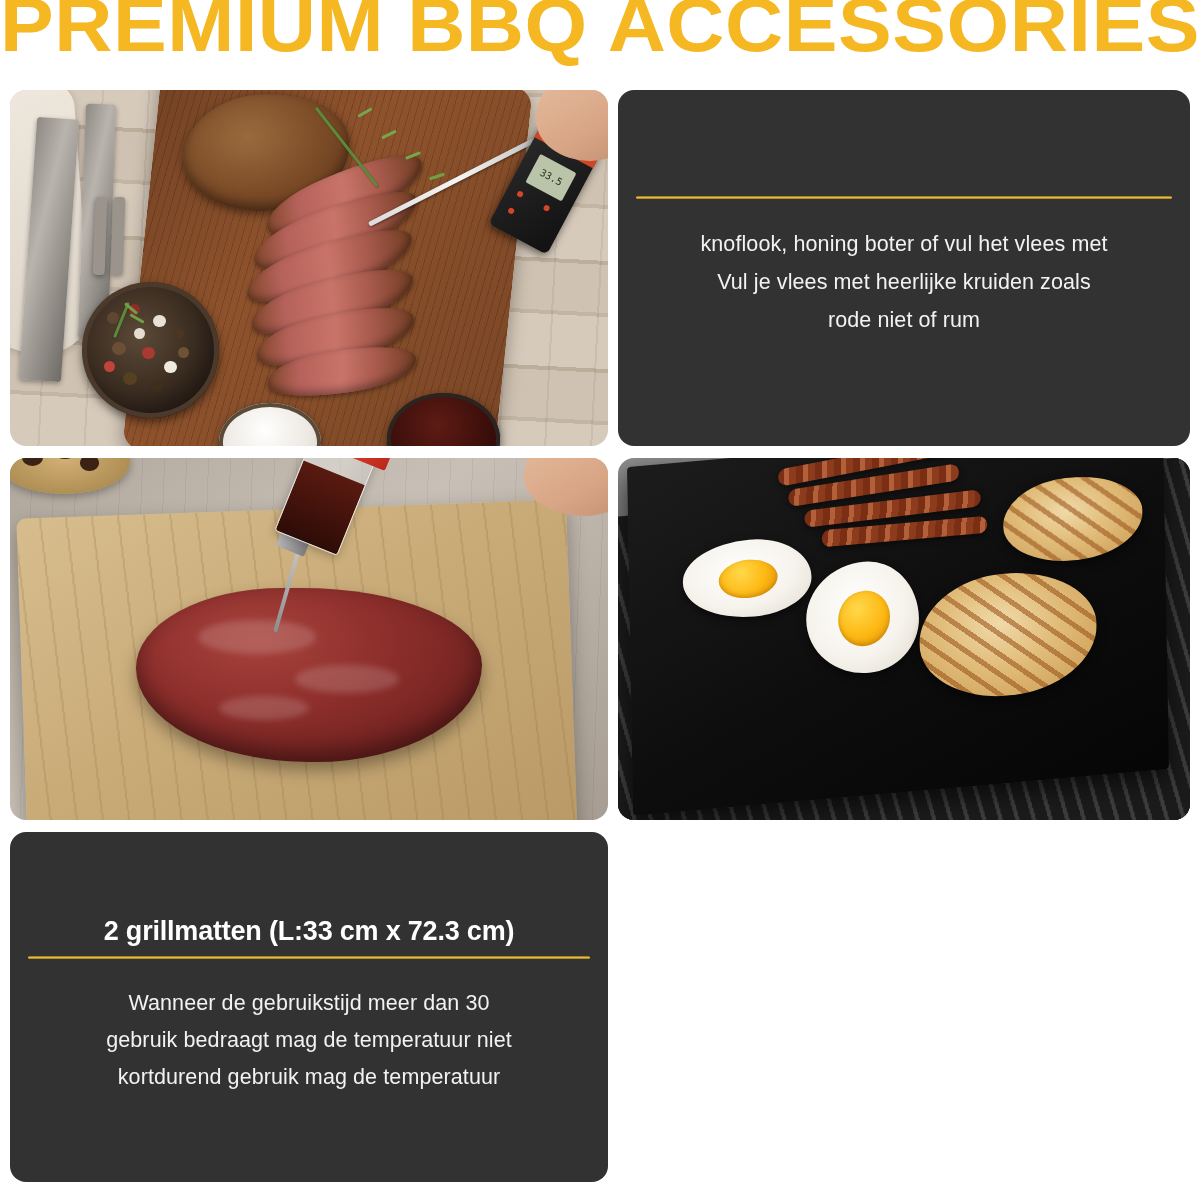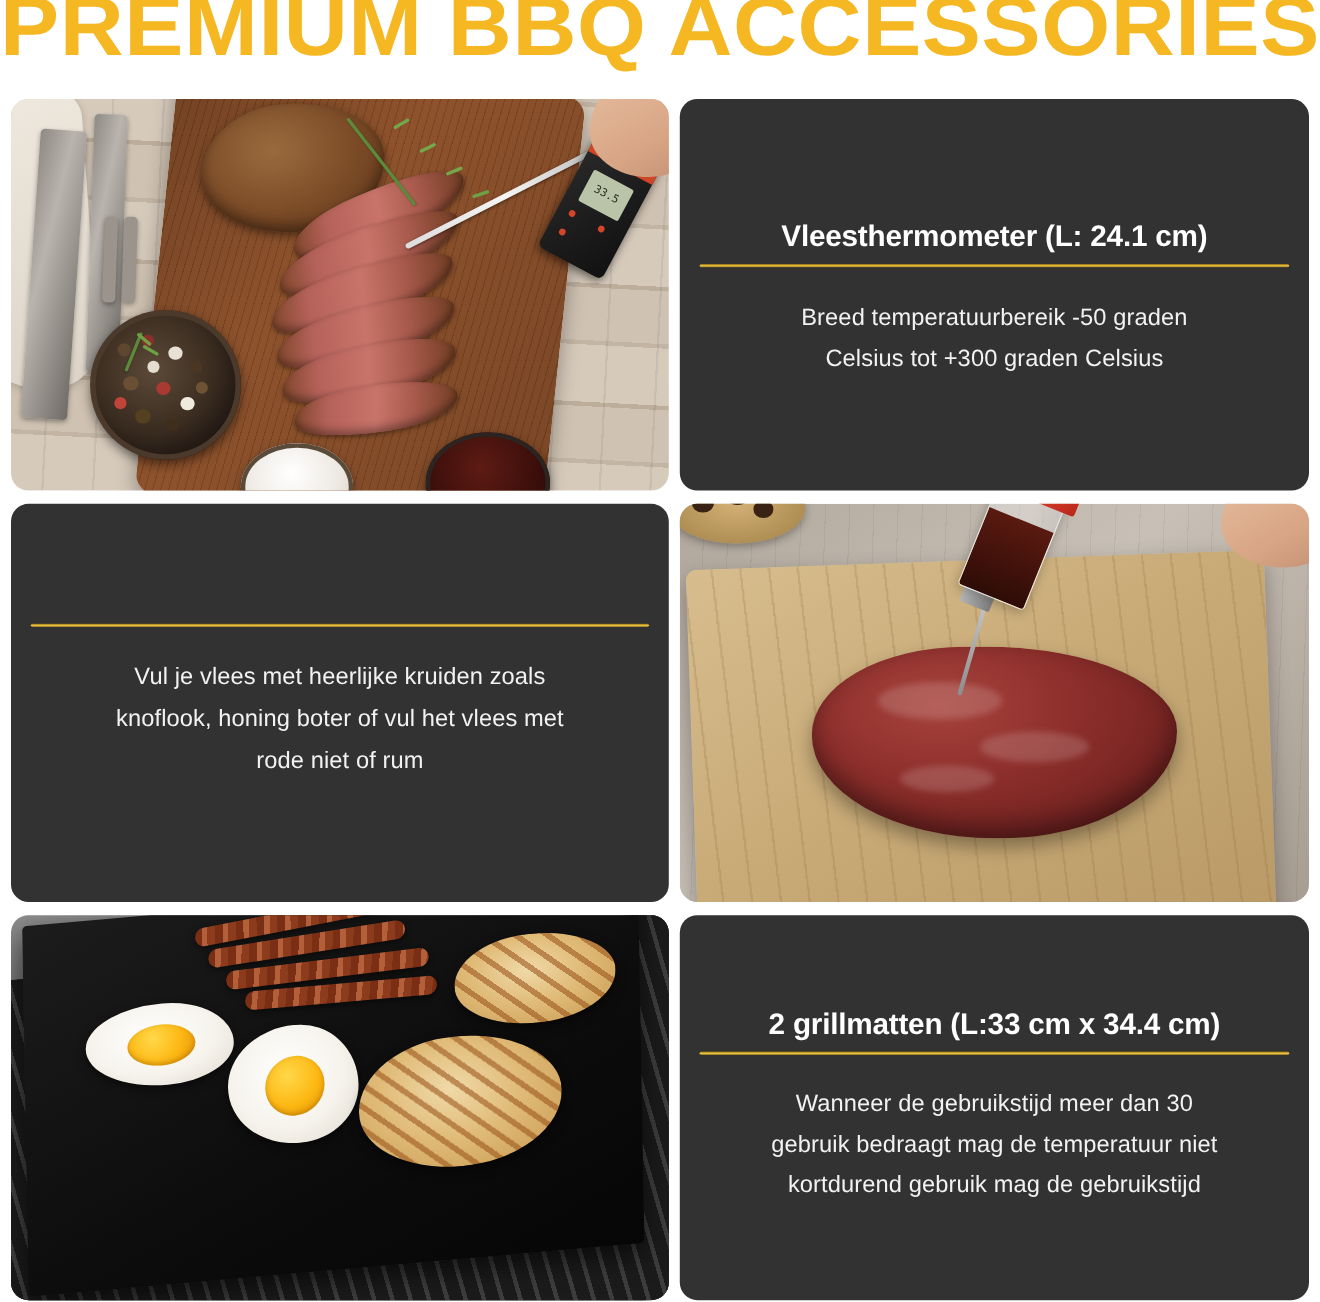--- a/index.html
+++ b/index.html
@@ -482,37 +482,27 @@
       <div id="thermo-body">
         <div id="thermo-band"></div>
         <div id="thermo-screen"></div>
         <div class="thermo-btn" style="left:16%;top:62%;"></div>
         <div class="thermo-btn" style="left:62%;top:62%;"></div>
         <div class="thermo-btn" style="left:16%;top:78%;"></div>
       </div>
       <div class="hand" style="left:88%;top:-6%;width:18%;height:26%;"></div>
     </div>
 
-    <div class="panel card" id="card-thermometer">
-      <div class="card-inner">
-        <div class="card-title">Vleesthermometer (L: 24.1 cm)</div>
-        <div class="card-rule"></div>
-        <div class="card-body">
-          <div>Breed temperatuurbereik -50 graden</div>
-          <div>Celsius tot +300 graden Celsius</div>
-        </div>
-      </div>
-    </div>
 
     <div class="panel card" id="card-injector">
       <div class="card-inner">
         <div class="card-rule"></div>
         <div class="card-body">
+          <div>knoflook, honing boter of vul het vlees met</div>
           <div>Vul je vlees met heerlijke kruiden zoals</div>
-          <div>knoflook, honing boter of vul het vlees met</div>
           <div>rode niet of rum</div>
         </div>
       </div>
     </div>
 
     <div class="panel photo" id="photo-injector">
       <div id="bamboo-board"></div>
       <div id="side-plate">
         <div class="spice-star" style="left:18%;top:30%;width:16%;height:26%;"></div>
         <div class="spice-star" style="left:42%;top:18%;width:18%;height:28%;"></div>
@@ -547,24 +537,24 @@
           <div class="yolk"></div>
         </div>
 
         <div class="pancake" style="left:70%;top:14%;width:26%;height:24%;"></div>
         <div class="pancake" style="left:54%;top:40%;width:33%;height:35%;"></div>
       </div>
     </div>
 
     <div class="panel card" id="card-mats">
       <div class="card-inner">
-        <div class="card-title">2 grillmatten (L:33 cm x 34.4 cm)</div>
+        <div class="card-title">2 grillmatten (L:33 cm x 72.3 cm)</div>
         <div class="card-rule"></div>
         <div class="card-body tight">
           <div>Wanneer de gebruikstijd meer dan 30</div>
           <div>gebruik bedraagt mag de temperatuur niet</div>
-          <div>kortdurend gebruik mag de gebruikstijd</div>
+          <div>kortdurend gebruik mag de temperatuur</div>
         </div>
       </div>
     </div>
 
   </div>
 </div>
 
 </body></html>

